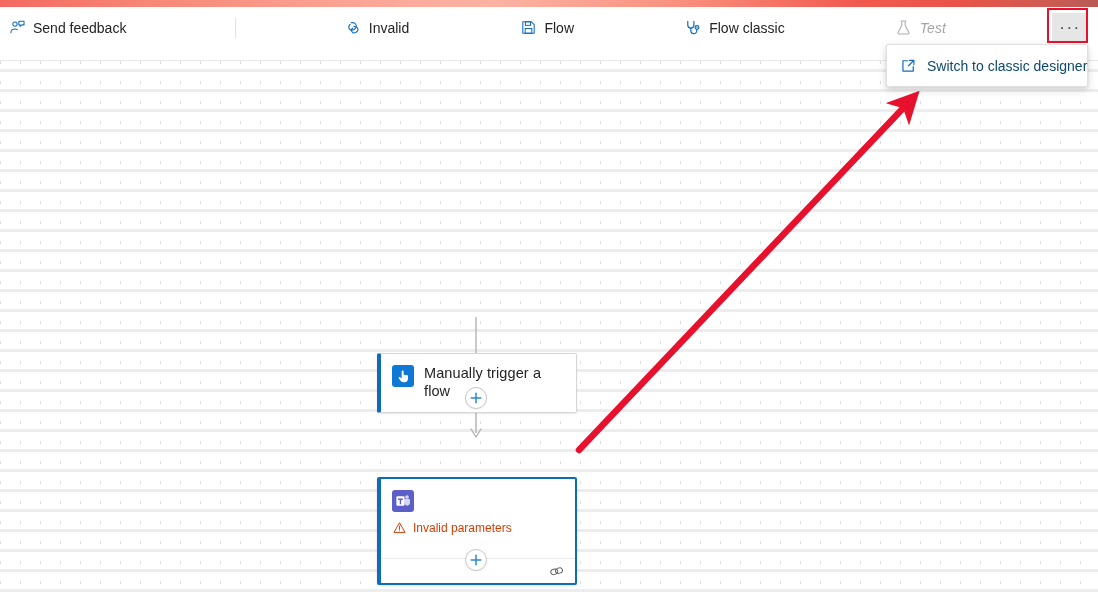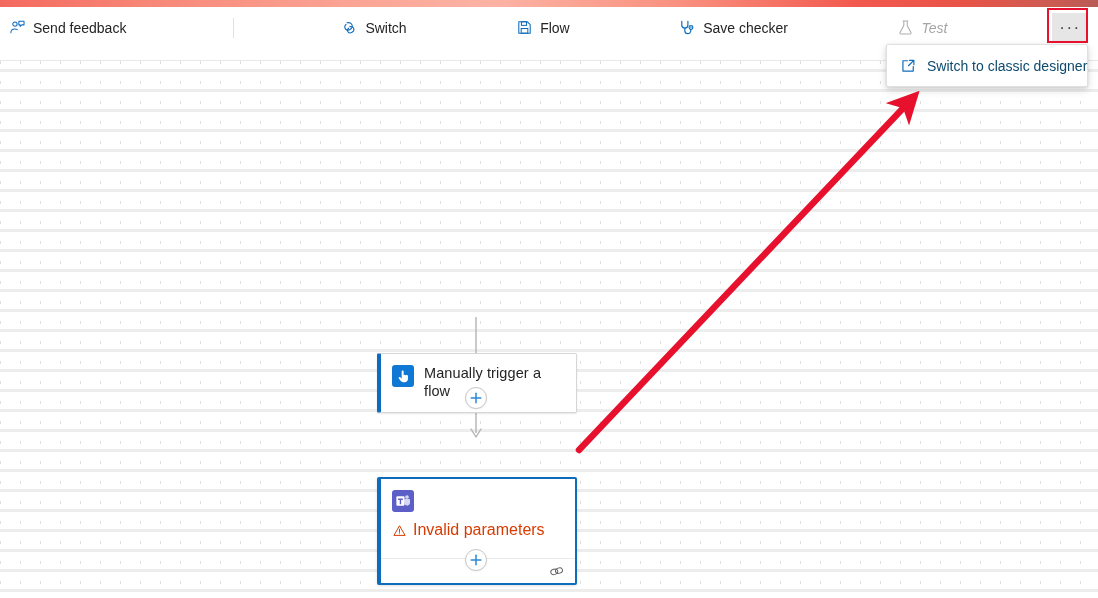--- a/index.html
+++ b/index.html
@@ -196,24 +196,24 @@
   .node-icon.teams-ico { background: #5b5fc7; }
   .node-title {
     font-size: 14.5px;
     color: #242424;
     line-height: 18px;
     font-weight: 400;
     letter-spacing: 0.1px;
   }
   .node-error {
     display: flex;
-    align-items: center;
+    align-items: flex-start;
     gap: 7px;
     padding: 9px 0 0 12px;
-    font-size: 16px;
+    font-size: 12px;
     color: #d83b01;
   }
   .node-footer {
     position: absolute;
     left: 0; right: 0; bottom: 0;
     height: 25px;
     border-top: 1px solid #eaeaea;
     display: flex;
     align-items: center;
     justify-content: flex-end;
@@ -259,21 +259,21 @@
 
     <span class="tb-divider"></span>
 
     <button class="tb-btn">
       <span class="tb-icon">
         <svg width="18" height="18" viewBox="0 0 20 20" fill="none">
           <path d="M7.4 4.2c2.6-.6 4.6.1 5.6 1.6 1.2 1.8.5 4.3-1.4 5.6-1.9 1.3-4.4 1.2-5.6-.4-1.2-1.6-.8-4 1.1-5.2" stroke="#0f6cbd" stroke-width="1.25" fill="none"></path>
           <path d="M10.4 8.6c2.2-.5 3.9.2 4.6 1.5.8 1.6.1 3.7-1.6 4.7-1.7 1-3.8.7-4.6-.6-.8-1.3-.3-3.2 1.2-4.2" stroke="#0f6cbd" stroke-width="1.25" fill="none"></path>
         </svg>
       </span>
-      <span>Switch</span>
+      <span>Invalid</span>
     </button>
 
     <button class="tb-btn">
       <span class="tb-icon">
         <svg width="17" height="17" viewBox="0 0 20 20" fill="none">
           <path d="M3.3 3.3h10.1l3.3 3.3v10.1H3.3z" stroke="#0f6cbd" stroke-width="1.25" stroke-linejoin="round"></path>
           <rect x="6.4" y="3.3" width="6" height="4.2" stroke="#0f6cbd" stroke-width="1.2"></rect>
           <rect x="6.1" y="11.2" width="7.8" height="5.5" stroke="#0f6cbd" stroke-width="1.2"></rect>
         </svg>
       </span>
@@ -282,21 +282,21 @@
 
     <button class="tb-btn">
       <span class="tb-icon">
         <svg width="18" height="18" viewBox="0 0 20 20" fill="none">
           <path d="M4.2 2.6v4.2a3.4 3.4 0 0 0 6.8 0V2.6" stroke="#0f6cbd" stroke-width="1.3" fill="none" stroke-linecap="round"></path>
           <path d="M7.6 10.4v2.6a3.3 3.3 0 0 0 6.6 0v-1.6" stroke="#0f6cbd" stroke-width="1.3" fill="none" stroke-linecap="round"></path>
           <circle cx="14.4" cy="9.4" r="2.1" stroke="#0f6cbd" stroke-width="1.3" fill="none"></circle>
           <circle cx="14.4" cy="9.4" r="0.7" fill="#0f6cbd"></circle>
         </svg>
       </span>
-      <span>Save checker</span>
+      <span>Flow classic</span>
     </button>
 
     <button class="tb-btn disabled">
       <span class="tb-icon">
         <svg width="17" height="17" viewBox="0 0 20 20" fill="none">
           <path d="M8 2.4v5.3L3.6 16c-.4.8.1 1.6 1 1.6h10.8c.9 0 1.4-.8 1-1.6L12 7.7V2.4" stroke="#adadad" stroke-width="1.25" stroke-linejoin="round" fill="none"></path>
           <path d="M7.2 2.4h5.6" stroke="#adadad" stroke-width="1.25" stroke-linecap="round"></path>
         </svg>
       </span>
       <span>Test</span>

